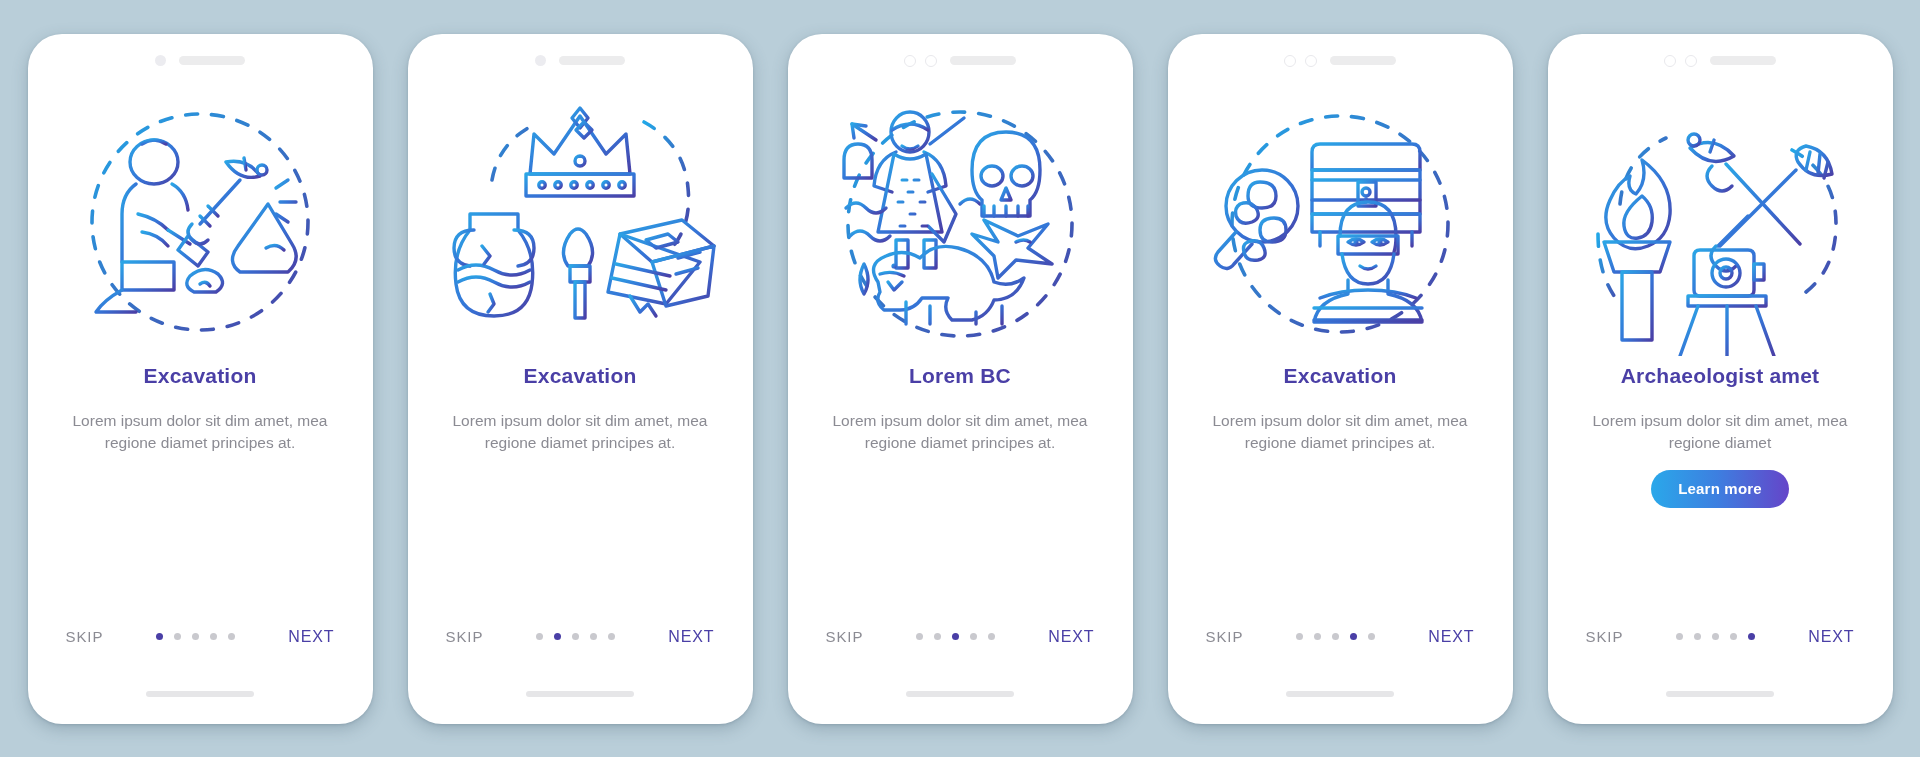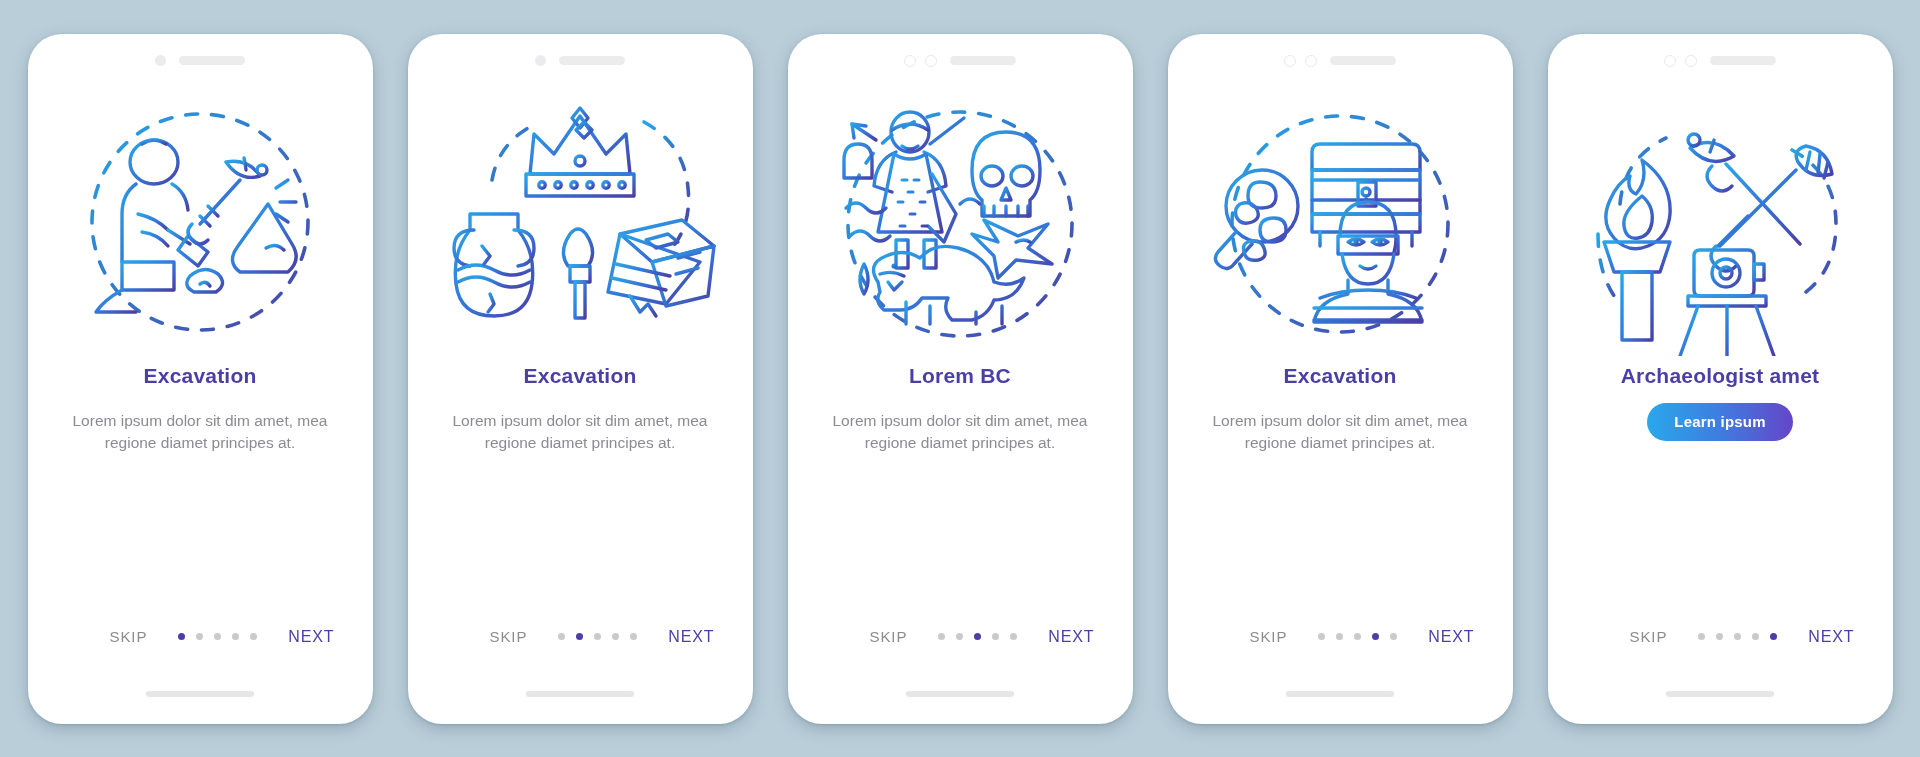--- a/index.html
+++ b/index.html
@@ -106,21 +106,20 @@
     bottom: 78px;
     display: flex;
     align-items: center;
     justify-content: space-between;
     padding: 0 38px;
   }
   .skip {
     font-size: 15px;
     color: #8b8b93;
     letter-spacing: .9px;
-    margin-left: 44px;
   }
   .next {
     font-size: 16px;
     color: #4a3fa6;
     letter-spacing: .9px;
   }
   .dots { display: flex; align-items: center; gap: 11px; }
   .dot {
     width: 7px; height: 7px;
     border-radius: 50%;
@@ -496,22 +495,23 @@
   <path d="M184 180 h10 v16 h-10 z"></path>
 
   <path d="M118 212 h78 v10 h-78 z"></path>
   <path d="M128 222 l-18 50 M186 222 l18 50 M157 222 v50"></path>
   <path d="M144 248 h26"></path>
 
   </g>
         </svg>
       </div>
     <div class="title">Archaeologist amet</div>
+    <div class="desc">Lorem ipsum dolor sit dim amet, mea regione diamet</div>
     <div class="cta-wrap">
-         <button class="cta">Learn ipsum</button>
+         <button class="cta">Learn more</button>
        </div>
     <div class="spacer"></div>
     <div class="nav">
       <span class="skip">SKIP</span>
       <span class="dots">
           <span class="dot"></span>
           <span class="dot"></span>
           <span class="dot"></span>
           <span class="dot"></span>
           <span class="dot active"></span>

